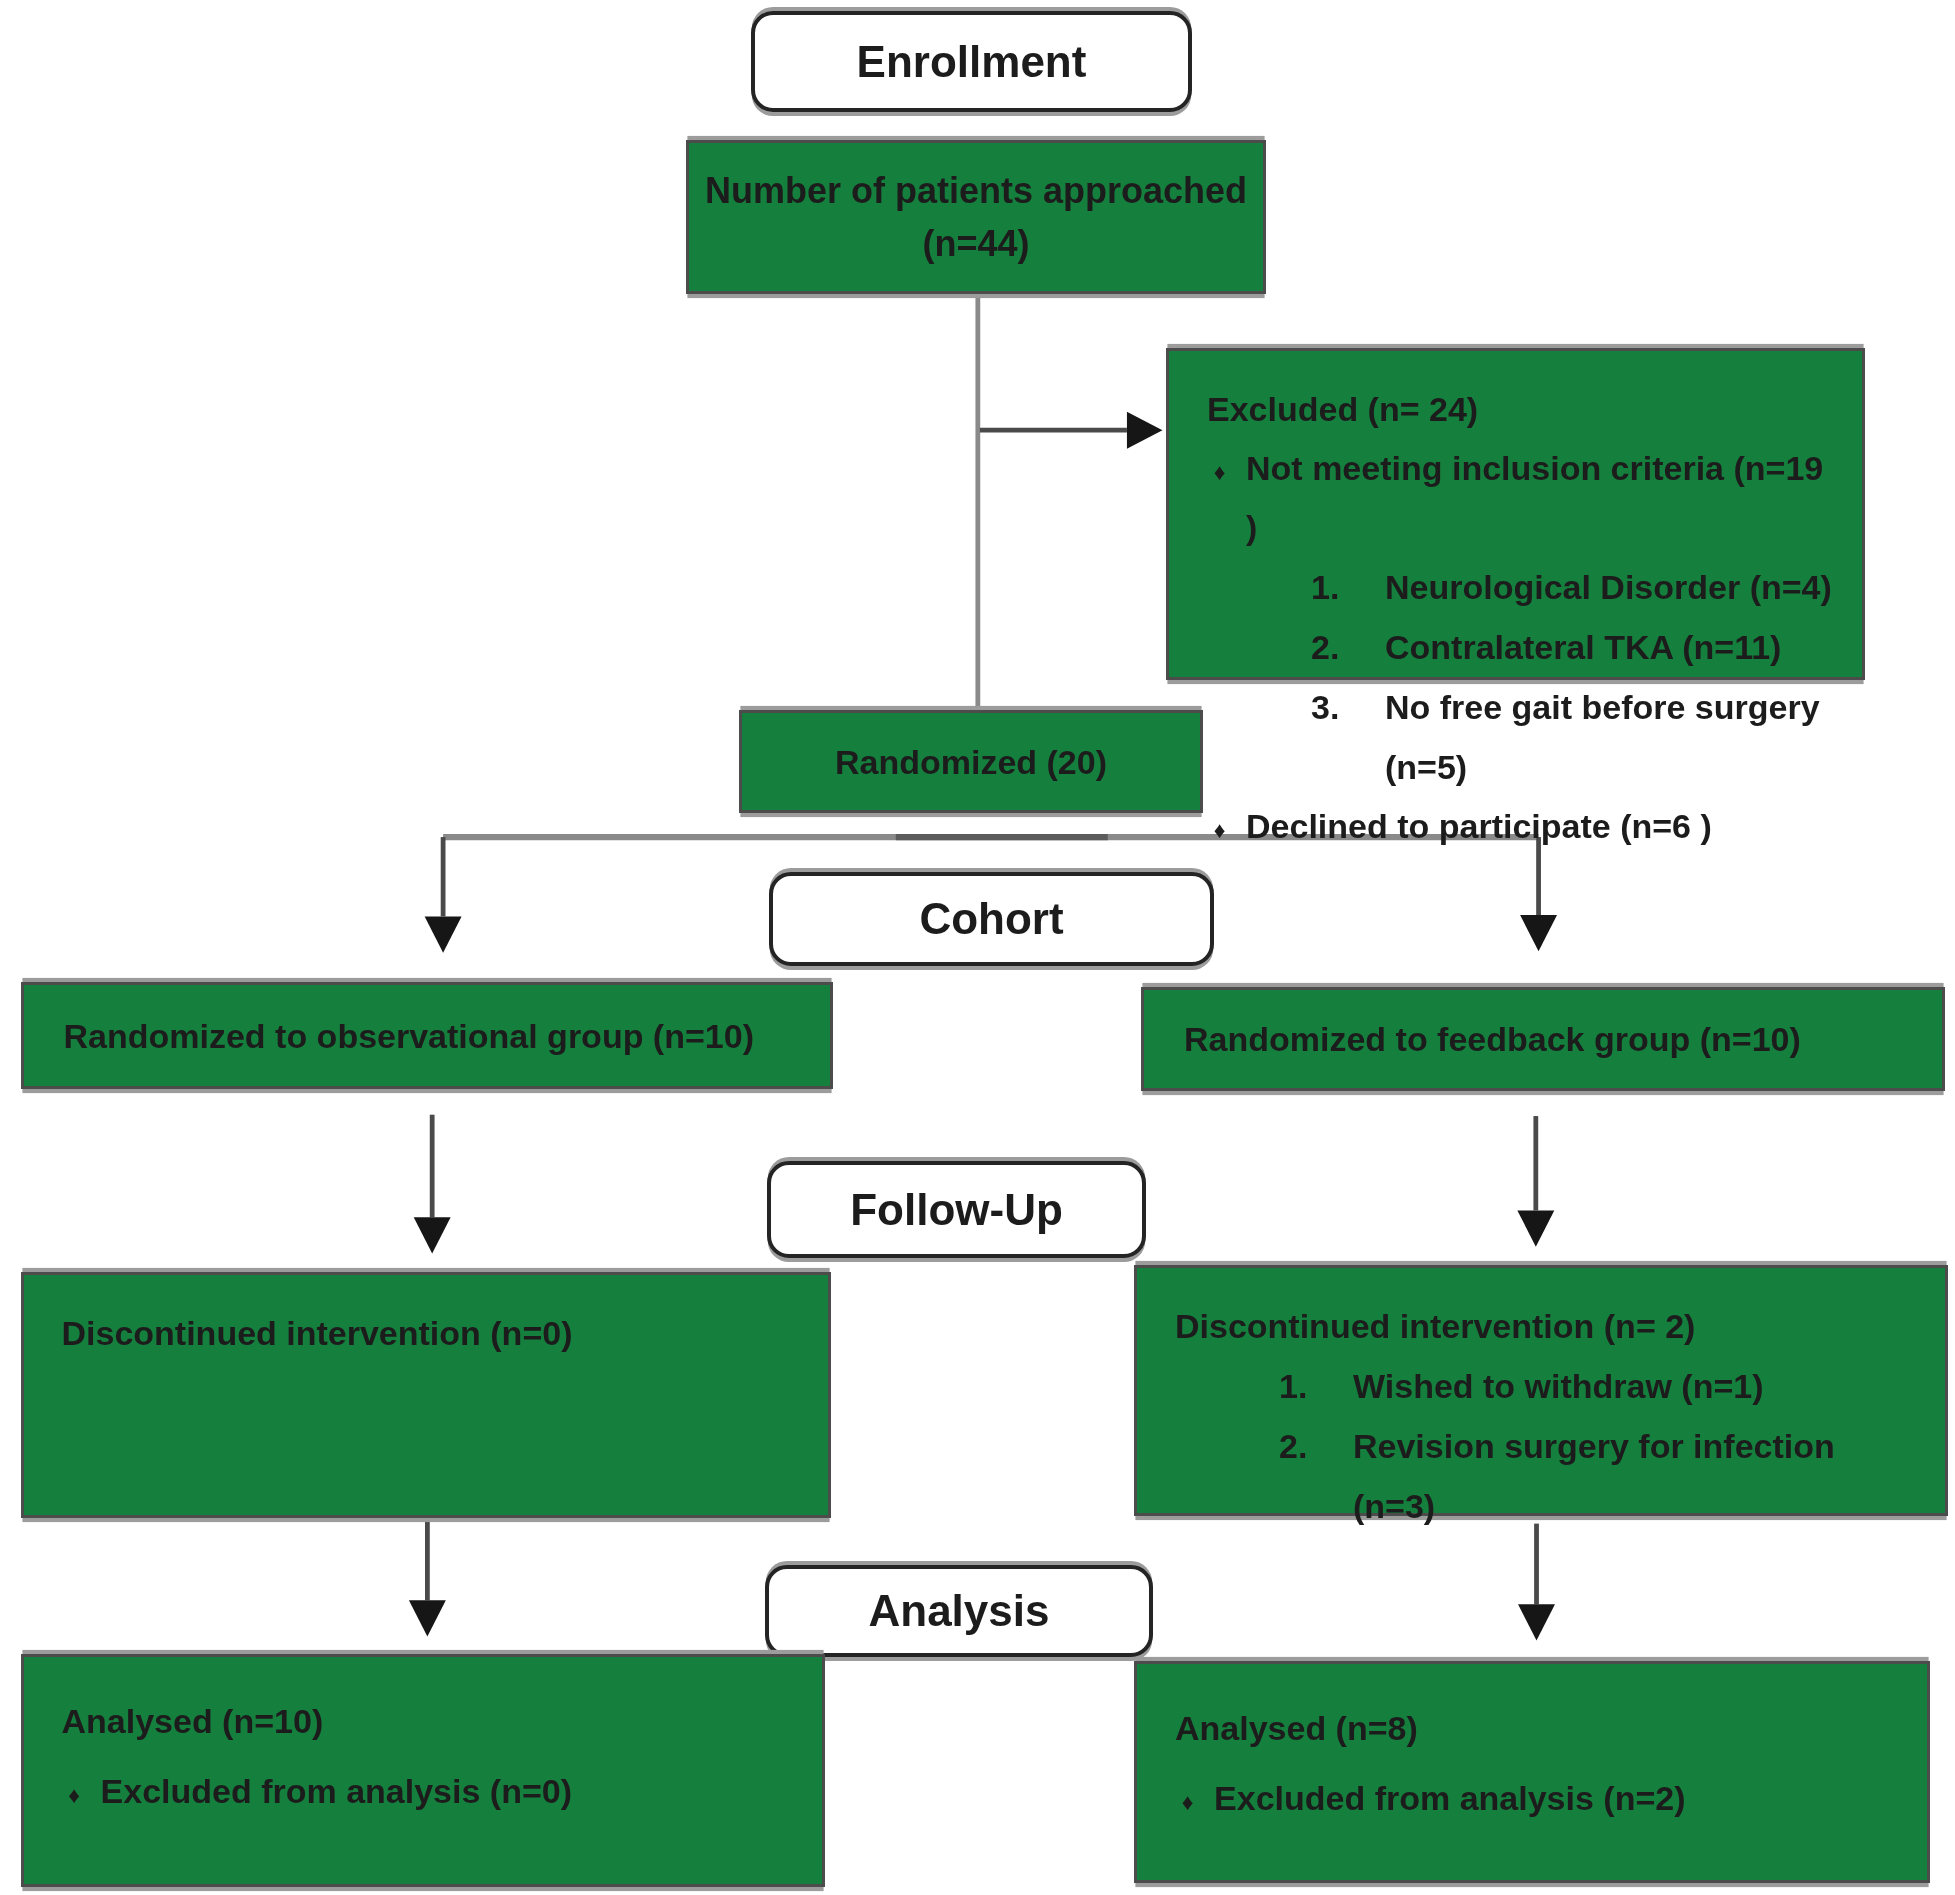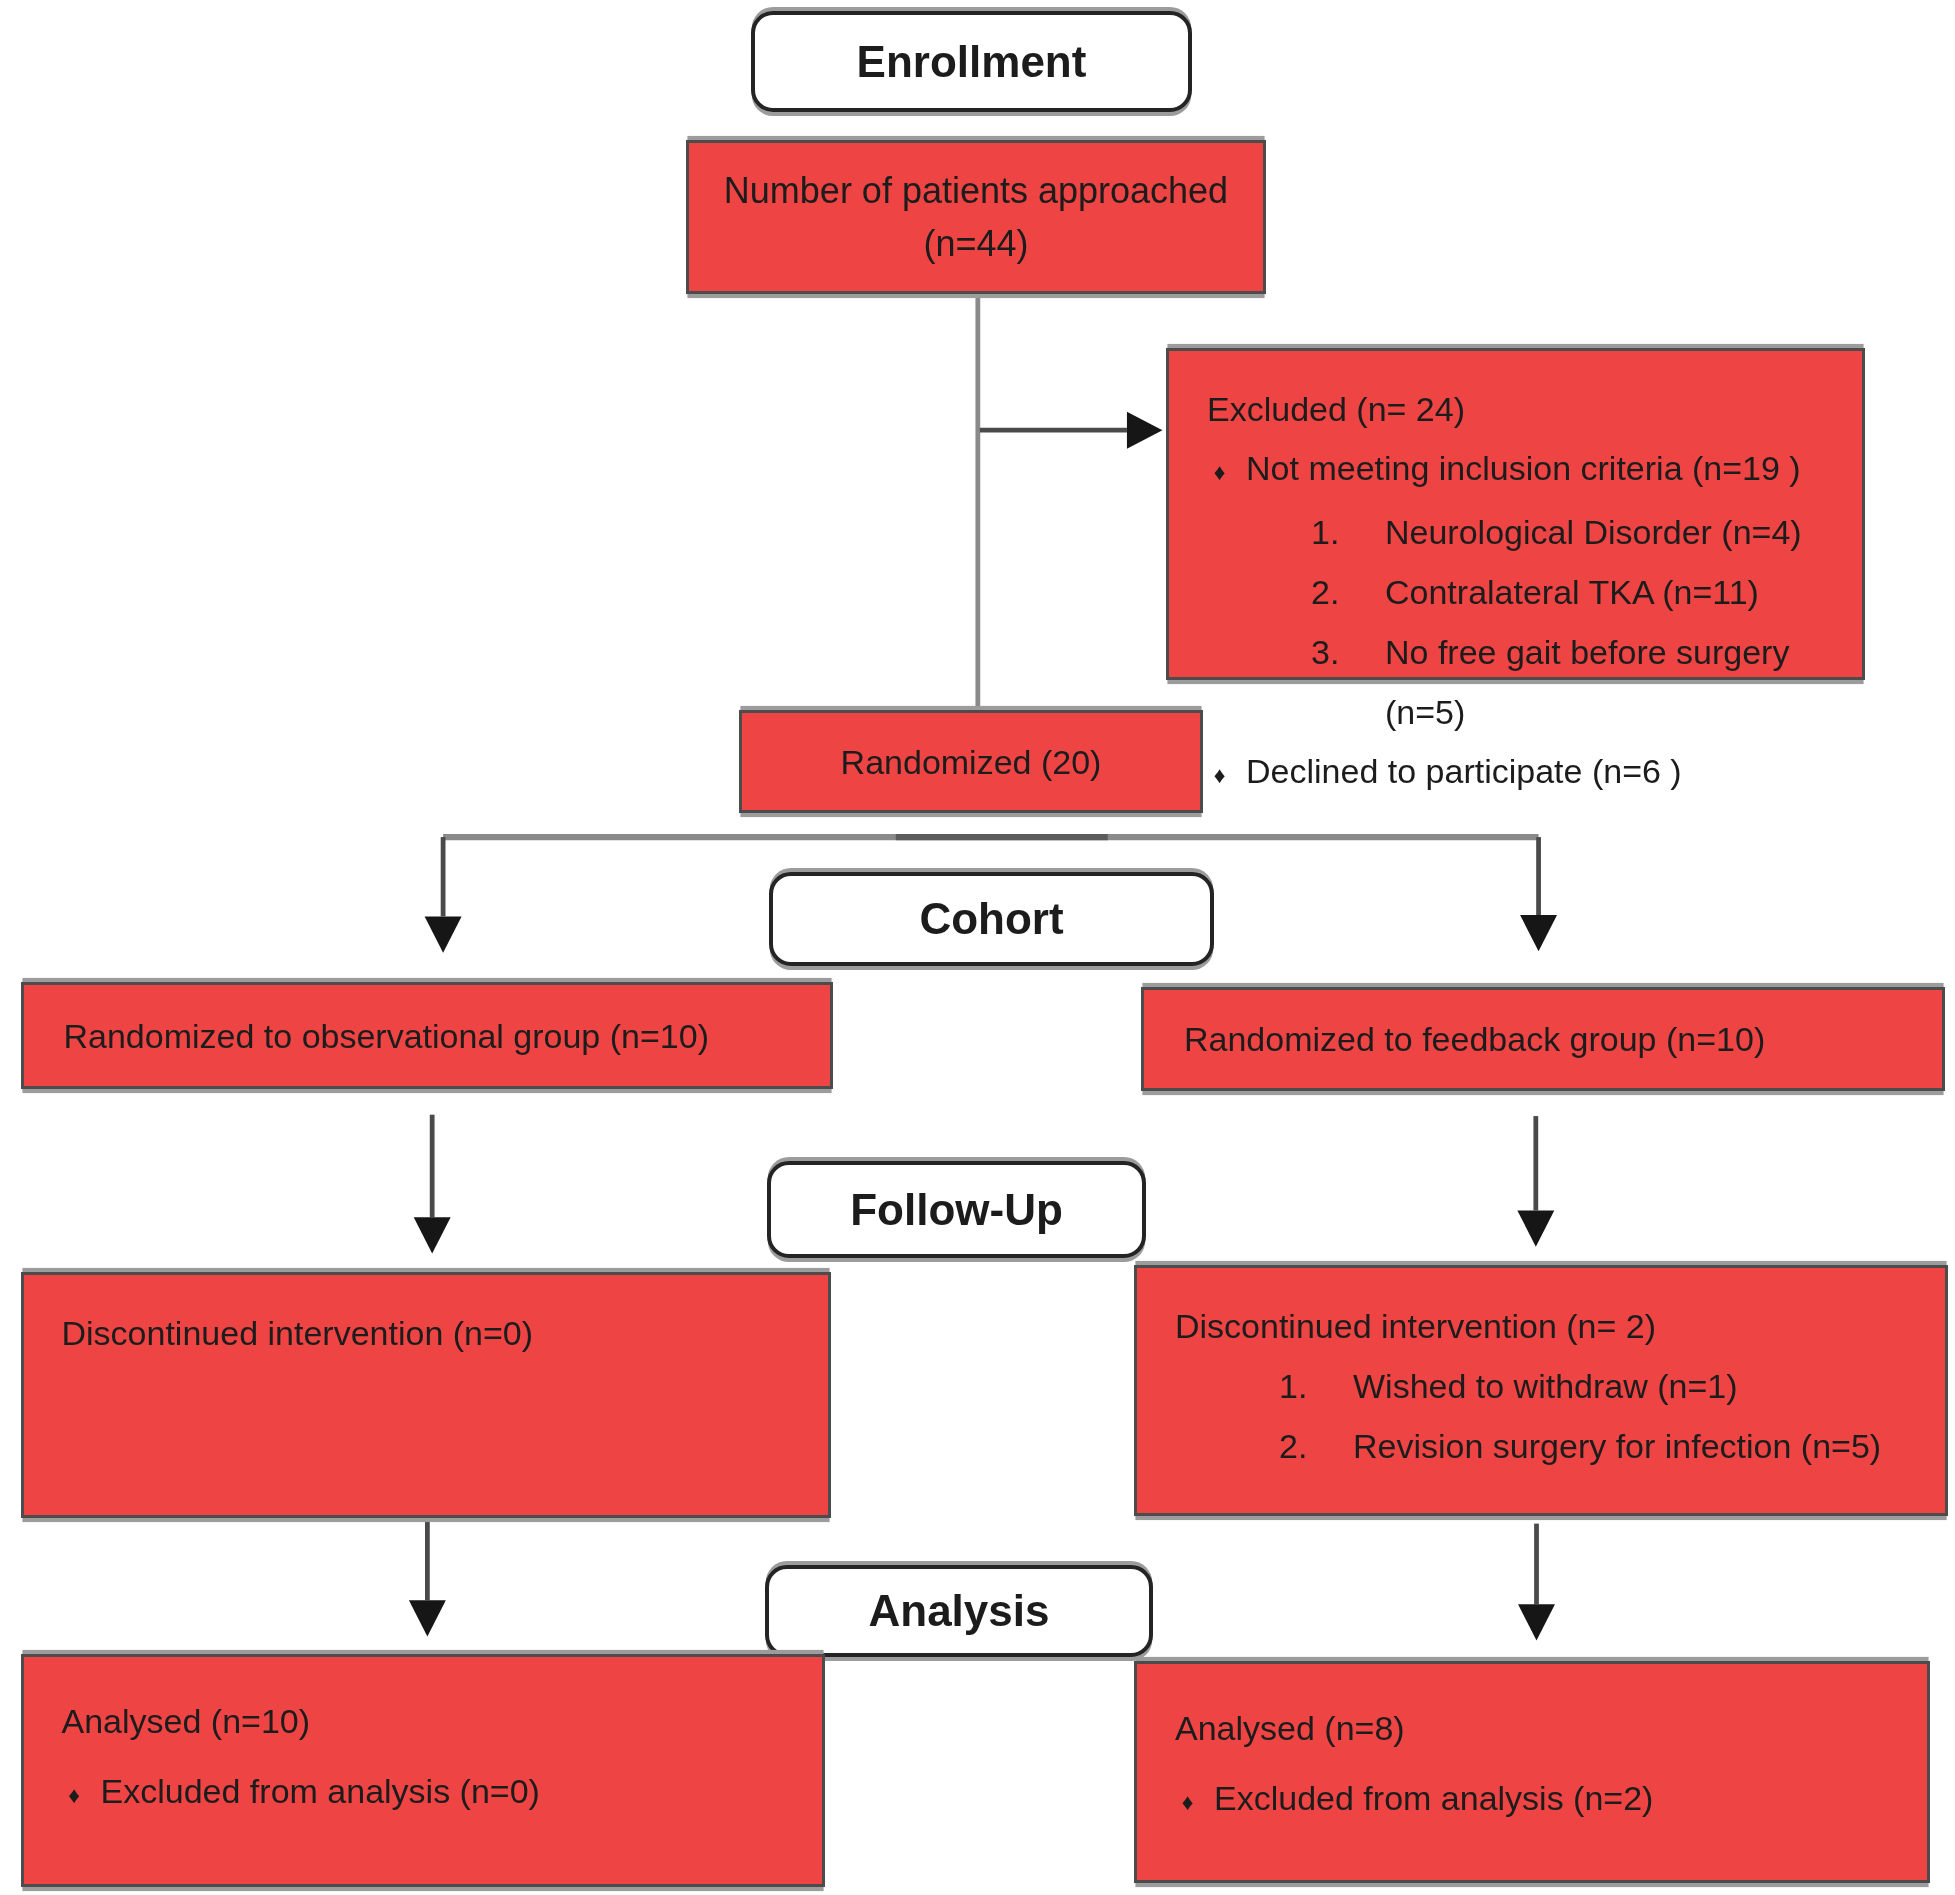--- a/index.html
+++ b/index.html
@@ -13,25 +13,26 @@
     overflow: hidden;
   }
   #connectors {
     position: absolute;
     left: 0; top: 0;
     width: 1955px; height: 1895px;
   }
   .box {
     position: absolute;
     box-sizing: border-box;
-    background: #ef4444;
+    background: #15803d;
     border: 3.4px solid #4c4c4c;
     box-shadow: 0 -5.5px 0 -1.4px #9c9c9c, 0 5.5px 0 -1.4px #9c9c9c;
     font-size: 34px;
     line-height: 1.0;
+    font-weight: bold;
   }
   .stage {
     position: absolute;
     box-sizing: border-box;
     background: #ffffff;
     border: 4.1px solid #242424;
     border-radius: 22px;
     box-shadow: 0 -4.8px 0 -0.7px #9c9c9c, 0 4.8px 0 -0.7px #9c9c9c;
     display: flex;
     align-items: center;
@@ -147,21 +148,21 @@
   </div>
 
   <div class="box pad-list" style="left:20.5px; top:1272px; width:810px; height:246px;">
     <div class="line">Discontinued intervention (n=0)</div>
   </div>
 
   <div class="box pad-list" style="left:1134px; top:1265px; width:814px; height:251px;">
     <div class="line">Discontinued intervention (n= 2)</div>
     <ol class="num">
       <li>Wished to withdraw (n=1)</li>
-      <li>Revision surgery for infection (n=5)</li>
+      <li>Revision surgery for infection (n=3)</li>
     </ol>
   </div>
 
   <div class="box pad-list analysed" style="left:20.5px; top:1654px; width:804px; height:233px;">
     <div class="line">Analysed (n=10)</div>
     <div class="bullet-row">
       <span class="blt">♦</span>
       <span>Excluded from analysis (n=0)</span>
     </div>
   </div>

